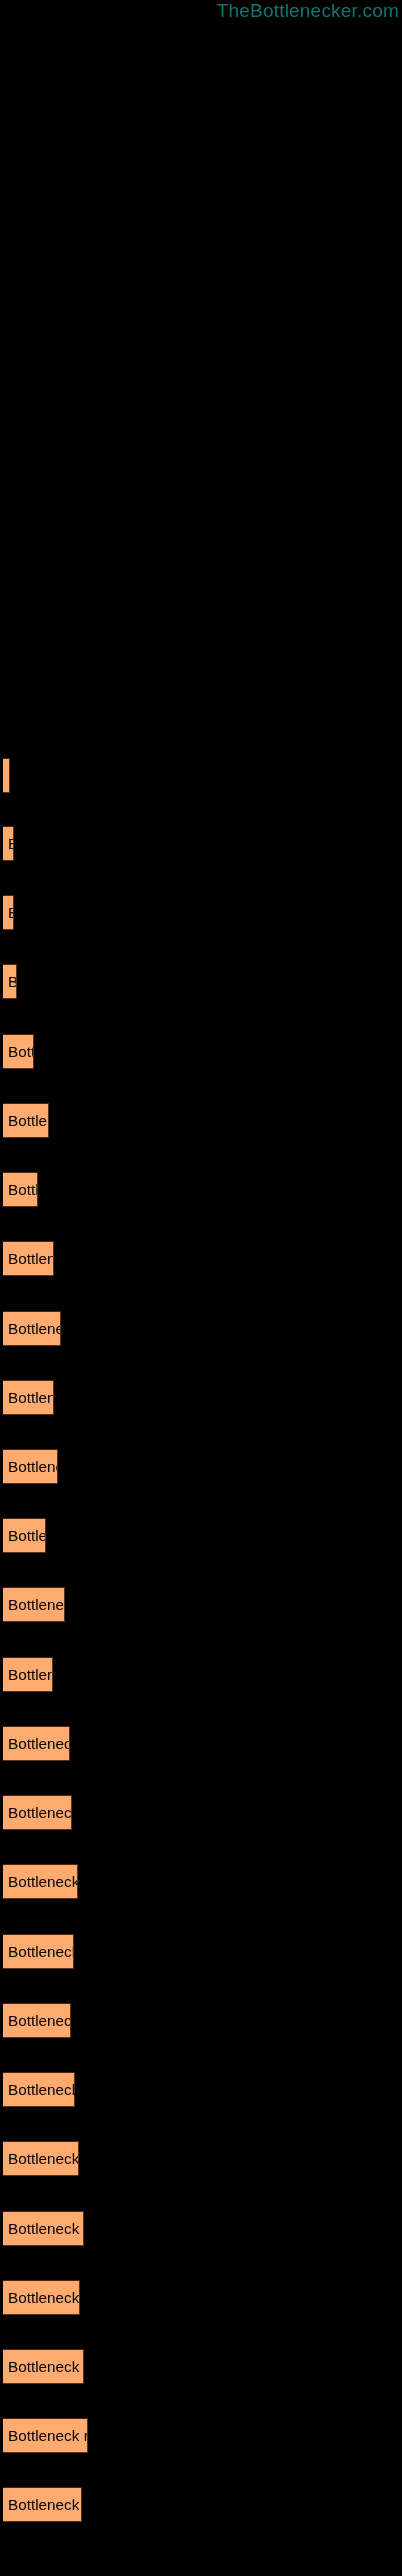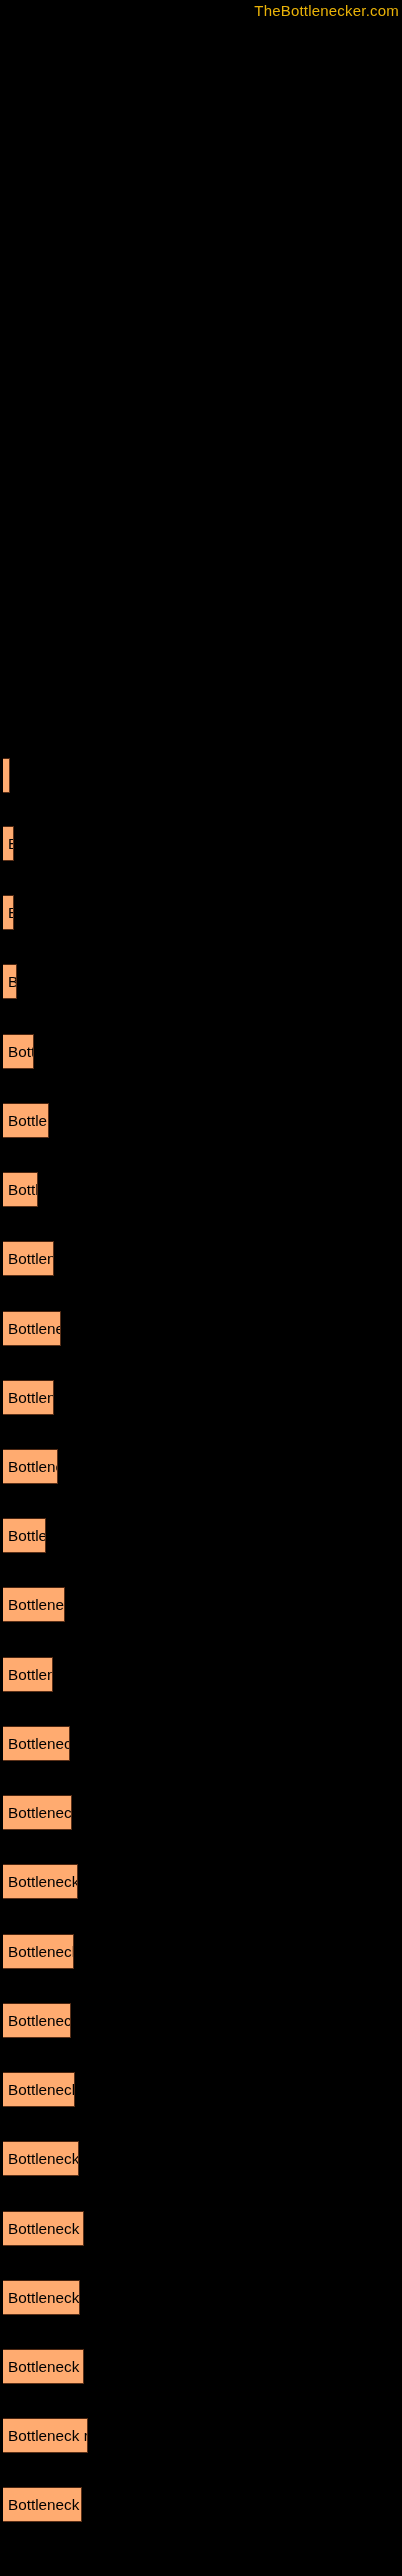--- a/index.html
+++ b/index.html
@@ -12,22 +12,22 @@
     height: 2576px;
     position: relative;
     overflow: hidden;
     font-family: "Liberation Sans", sans-serif;
   }
 
   .site-title {
     position: absolute;
     top: 0px;
     right: 4px;
-    color: #eab308;
-    font-size: 15px;
+    color: #0f766e;
+    font-size: 19px;
     line-height: 21px;
     letter-spacing: 0.2px;
     white-space: nowrap;
     font-family: "Liberation Sans", sans-serif;
   }
 
   .plot-area {
     position: absolute;
     left: 0;
     top: 0;

